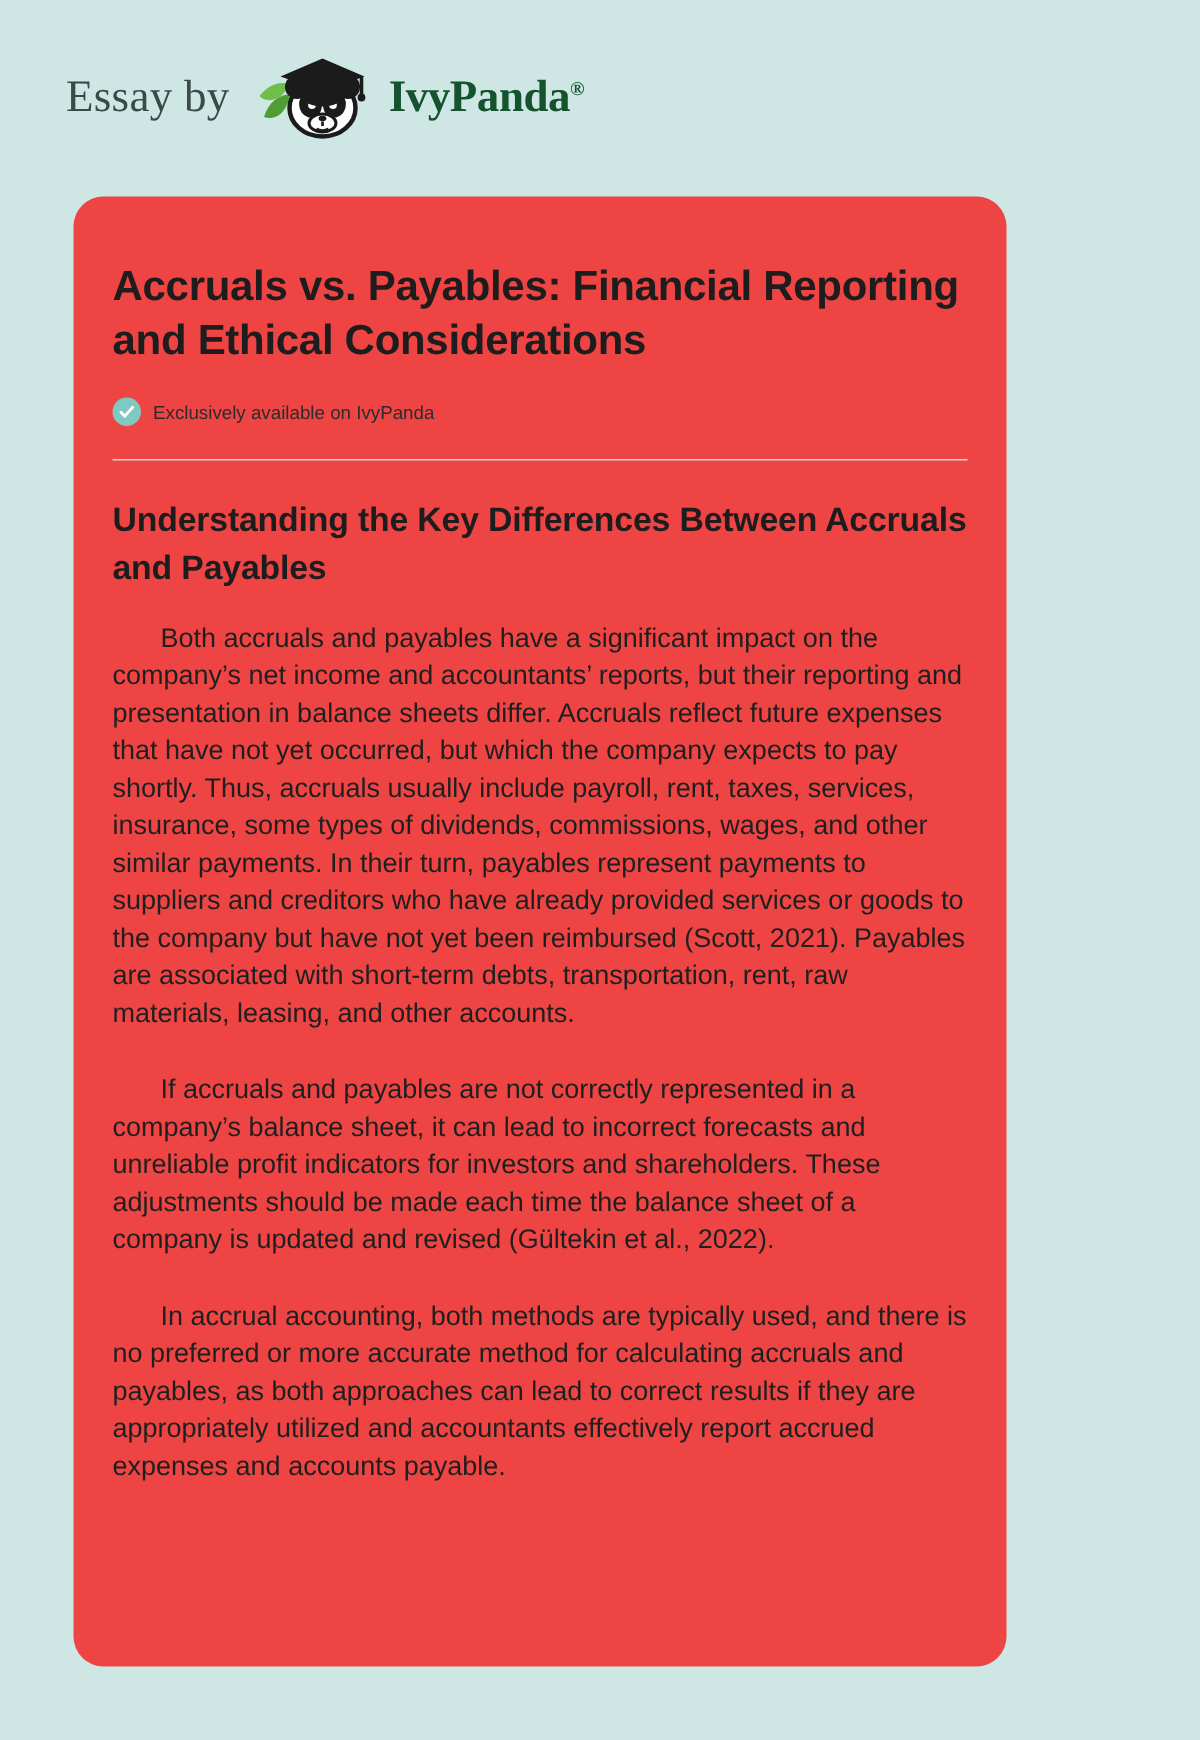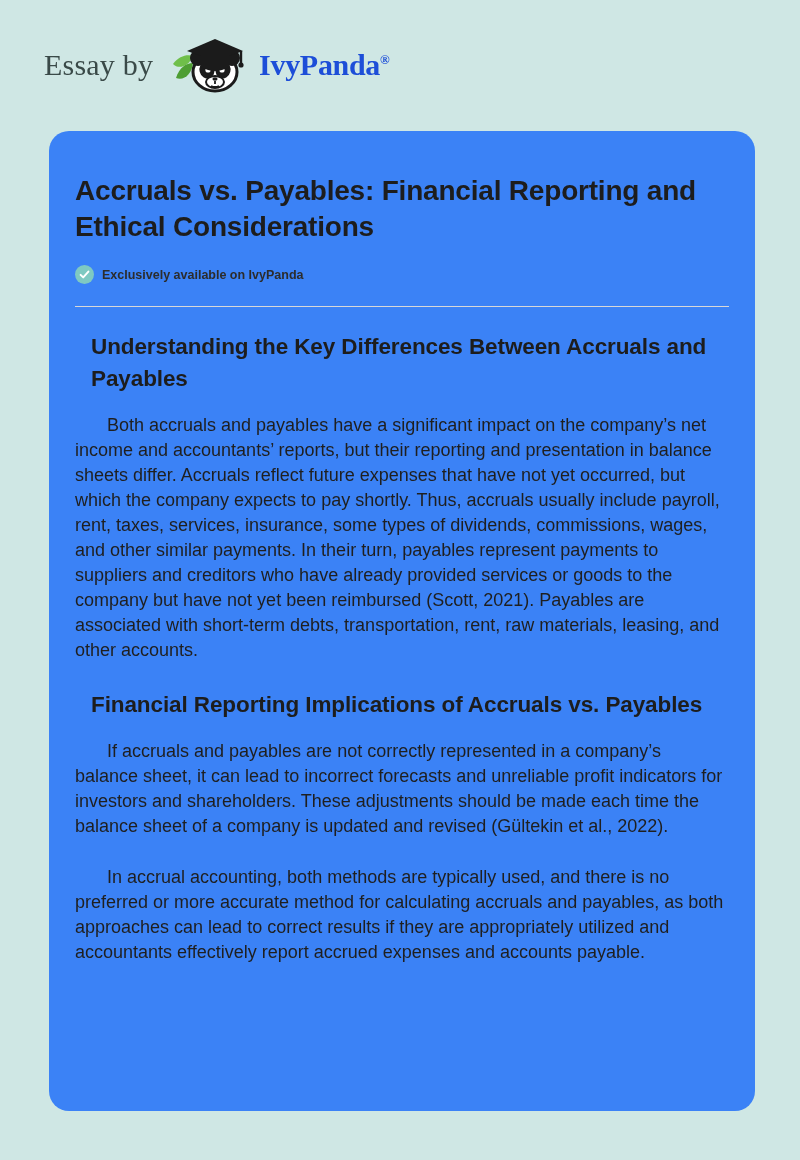--- a/index.html
+++ b/index.html
@@ -42,38 +42,38 @@
   }
   .panda-logo {
     width: 86px;
     height: 62px;
     position: relative;
     margin-right: 6px;
   }
   .brand-name {
     font-size: 30px;
     font-weight: bold;
-    color: #1d4ed8;
+    color: #14532d;
     font-family: "Liberation Serif", serif;
     letter-spacing: -0.3px;
     position: relative;
   }
   .brand-name .reg {
     font-size: 13px;
     vertical-align: super;
     font-weight: bold;
   }
   
   .card {
     position: absolute;
     top: 131px;
     left: 49px;
-    width: 706px;
+    width: 622px;
     height: 980px;
-    background: #3b82f6;
+    background: #ef4444;
     border-radius: 20px;
     box-sizing: border-box;
     padding: 42px 26px 0 26px;
     overflow: hidden;
   }
   .doc-title {
     font-size: 28px;
     line-height: 36px;
     font-weight: bold;
     color: #1d1d1d;
@@ -92,34 +92,34 @@
     background: #7fc9c2;
     display: inline-flex;
     align-items: center;
     justify-content: center;
     margin-right: 8px;
     flex: none;
   }
   .check-badge svg { display: block; }
   .badge-text {
     font-size: 12.5px;
-    font-weight: bold;
+    font-weight: normal;
     color: #2c2c2c;
   }
   .divider {
     border: 0;
     border-top: 1px solid #d8d8d8;
     margin: 0 0 24px 0;
   }
   h2.section-title {
     font-size: 22.5px;
     line-height: 32px;
     font-weight: bold;
     color: #1d1d1d;
-    margin: 0 0 18px 16px;
+    margin: 0 0 18px 0;
     letter-spacing: -0.1px;
   }
   p.body {
     font-size: 18px;
     line-height: 25px;
     color: #1f1f1f;
     margin: 0 0 26px 0;
     text-indent: 32px;
     text-align: left;
   }
@@ -174,19 +174,18 @@
         </svg>
       </span>
       <span class="badge-text">Exclusively available on IvyPanda</span>
     </div>
 
     <hr class="divider">
 
     <h2 class="section-title">Understanding the Key Differences Between Accruals and Payables</h2>
     <p class="body">Both accruals and payables have a significant impact on the company’s net income and accountants’ reports, but their reporting and presentation in balance sheets differ. Accruals reflect future expenses that have not yet occurred, but which the company expects to pay shortly. Thus, accruals usually include payroll, rent, taxes, services, insurance, some types of dividends, commissions, wages, and other similar payments. In their turn, payables represent payments to suppliers and creditors who have already provided services or goods to the company but have not yet been reimbursed (Scott, 2021). Payables are associated with short-term debts, transportation, rent, raw materials, leasing, and other accounts.</p>
 
-    <h2 class="section-title">Financial Reporting Implications of Accruals vs. Payables</h2>
     <p class="body">If accruals and payables are not correctly represented in a company’s balance sheet, it can lead to incorrect forecasts and unreliable profit indicators for investors and shareholders. These adjustments should be made each time the balance sheet of a company is updated and revised (Gültekin et al., 2022).</p>
 
     <p class="body last">In accrual accounting, both methods are typically used, and there is no preferred or more accurate method for calculating accruals and payables, as both approaches can lead to correct results if they are appropriately utilized and accountants effectively report accrued expenses and accounts payable.</p>
 
   </div>
 </div>
 
 </body></html>

